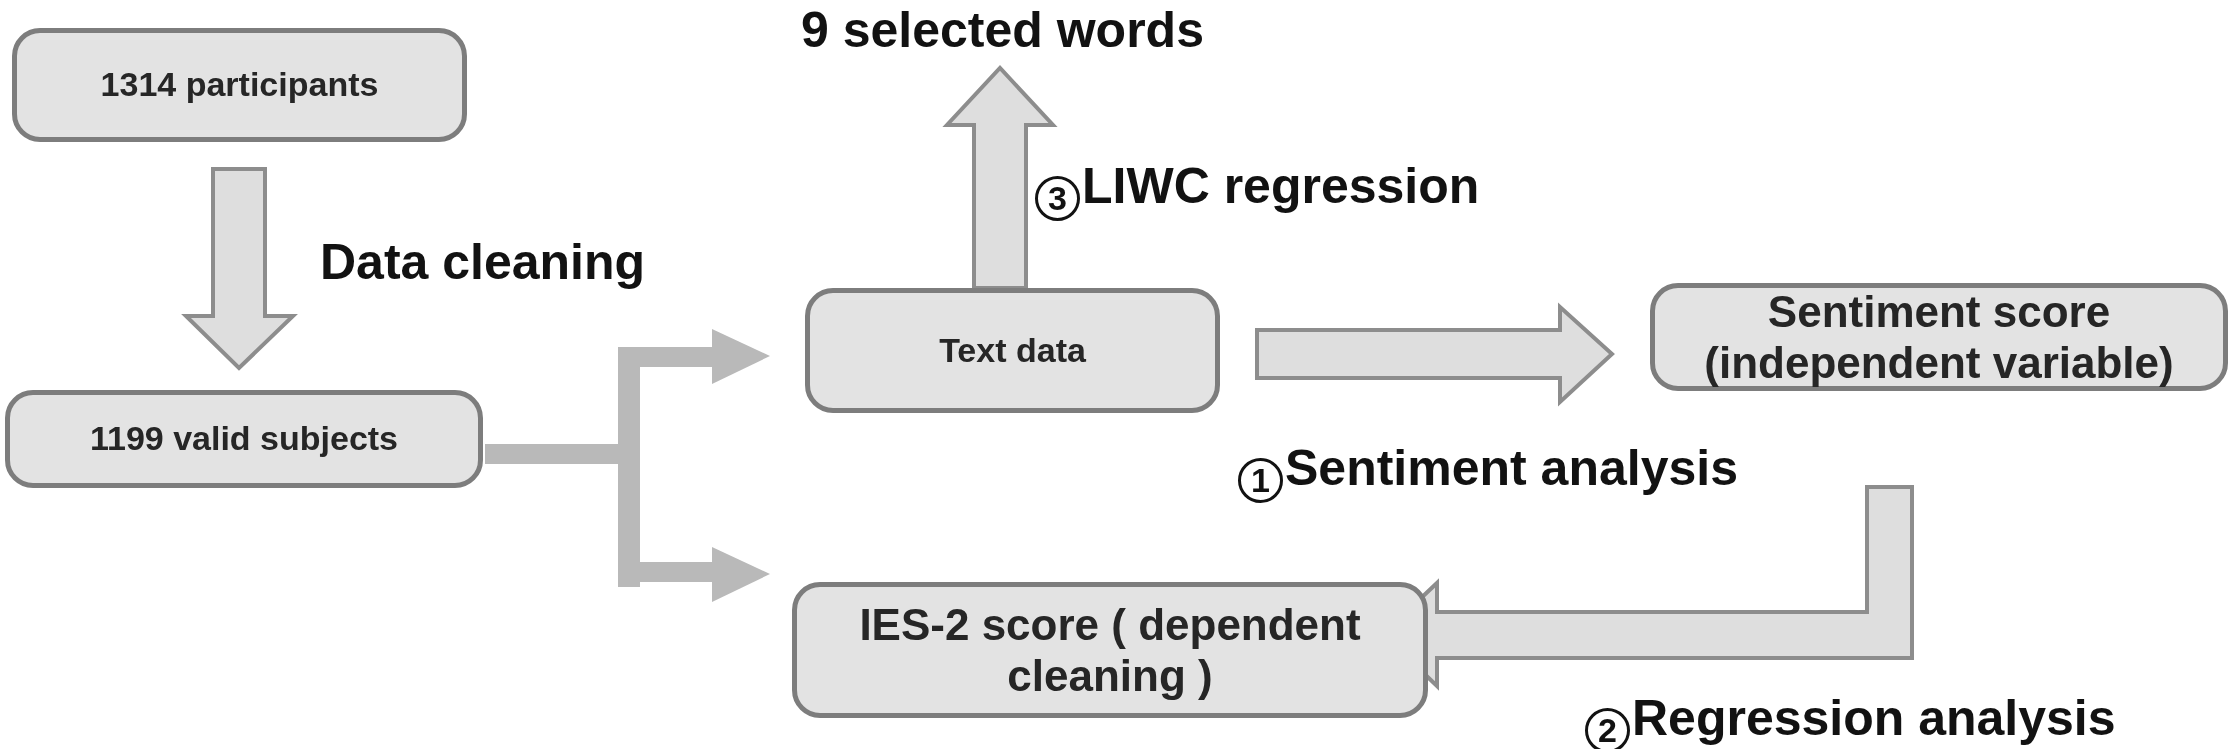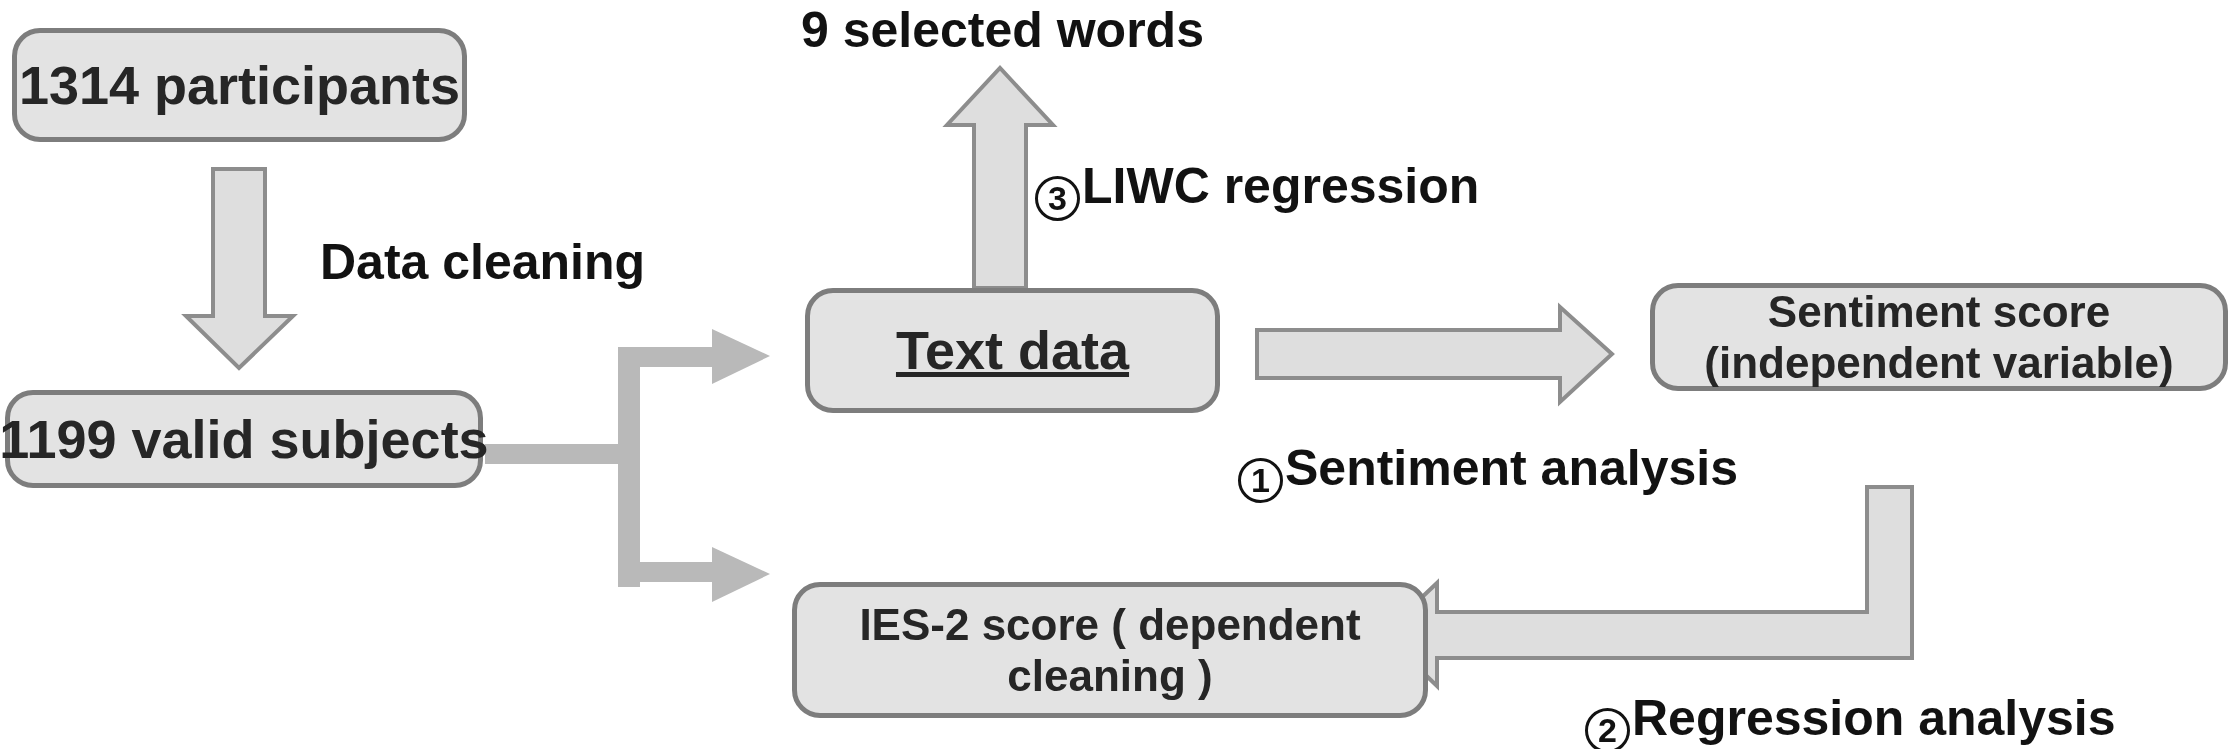--- a/index.html
+++ b/index.html
@@ -27,21 +27,21 @@
     position:absolute;
     box-sizing:border-box;
     background:var(--box-fill);
     border:5px solid var(--box-border);
     border-radius:28px;
     display:flex;flex-direction:column;
     align-items:center;justify-content:center;
     text-align:center;
     color:var(--box-text);
     font-weight:bold;
-    font-size:54px;
+    font-size:34px;
     line-height:1.16;
   }
   .node .bline{white-space:nowrap;}
   .node-sentiment,.node-ies2{font-size:44px;}
   .flabel{
     position:absolute;
     color:var(--label-text);
     font-weight:bold;
     font-size:50px;
     line-height:60px;
@@ -87,21 +87,21 @@
   </svg>
 
   <div class="node" style="left:12px;top:28px;width:455px;height:114px;">
     <span class="bline">1314 participants</span>
   </div>
 
   <div class="node" style="left:5px;top:390px;width:478px;height:98px;">
     <span class="bline">1199 valid subjects</span>
   </div>
 
-  <div class="node" style="left:805px;top:288px;width:415px;height:125px;text-decoration:underline;">
+  <div class="node" style="left:805px;top:288px;width:415px;height:125px;">
     <span class="bline">Text data</span>
   </div>
 
   <div class="node node-sentiment" style="left:1650px;top:283px;width:578px;height:108px;">
     <span class="bline">Sentiment score</span>
     <span class="bline">(independent variable)</span>
   </div>
 
   <div class="node node-ies2" style="left:792px;top:582px;width:636px;height:136px;">
     <span class="bline">IES-2 score ( dependent</span>

